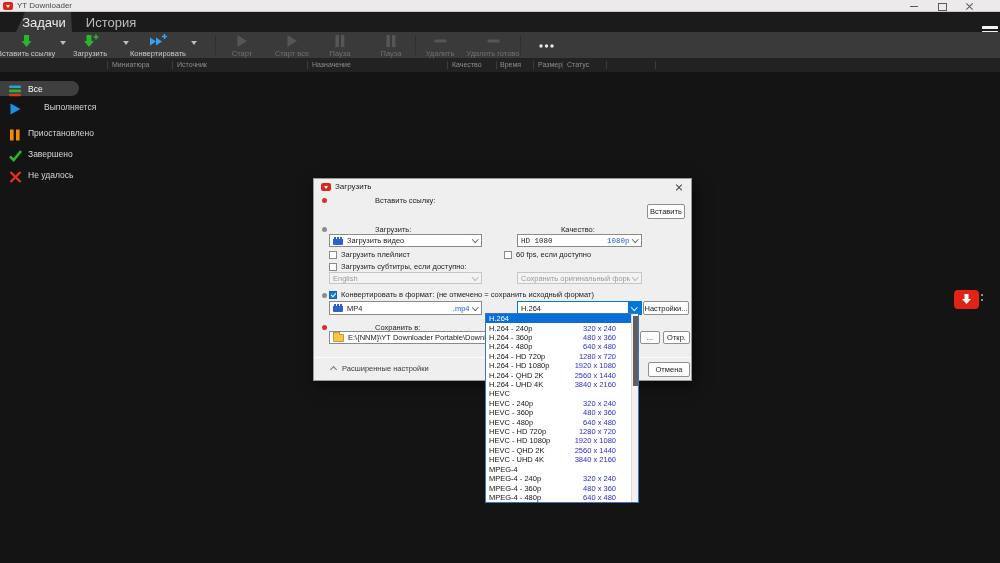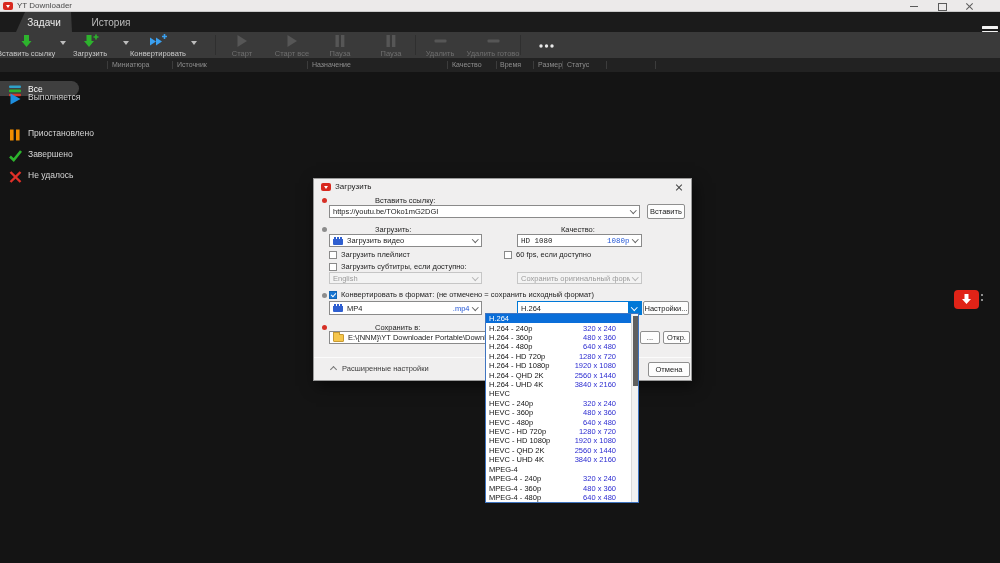--- a/index.html
+++ b/index.html
@@ -13,21 +13,21 @@
   #titlebar .title { position:absolute; left:17px; top:1px; font-size:8px; color:#4a4a4a; }
   .wc { position:absolute; top:0; width:20px; height:12px; }
   #wc-min { left:904px; } #wc-max { left:932px; } #wc-close { left:960px; }
   #wc-min::after { content:""; position:absolute; left:6px; top:6px; width:8px; height:1px; background:#5a5a5a; }
   #wc-max::after { content:""; position:absolute; left:6px; top:3px; width:7px; height:6px; border:1px solid #5a5a5a; }
   #wc-close::before, #wc-close::after { content:""; position:absolute; left:5px; top:5.5px; width:9px; height:1px; background:#5a5a5a; }
   #wc-close::before { transform:rotate(45deg); } #wc-close::after { transform:rotate(-45deg); }
 
   
   #tabrow { position:absolute; left:0; top:12px; width:1000px; height:20px; background:#1b1b1b; }
-  .tab { position:absolute; top:0; height:20px; display:flex; align-items:center; justify-content:center; font-size:10px; }
+  .tab { position:absolute; top:0; height:20px; display:flex; align-items:center; justify-content:center; font-size:13px; }
   #tab-tasks { left:16px; width:56px; background:#3a3a3a; color:#ececec; clip-path:polygon(9px 0, calc(100% - 1px) 0, 100% 100%, 0 100%); }
   #tab-history { left:82px; width:58px; color:#bdbdbd; }
   #hamburger { position:absolute; left:982px; top:14px; width:16px; height:14px; }
   #hamburger span { display:block; width:16px; height:3px; background:#f2f2f2; margin-bottom:2px; border-radius:0.5px; }
 
   
   #toolbar { position:absolute; left:0; top:32px; width:1000px; height:26px; background:#3a3a3a; }
   .tb-btn { position:absolute; top:1px; height:24px; text-align:center; }
   .tb-ico { display:block; height:14px; margin-top:1px; }
   .tb-ico svg { vertical-align:top; }
@@ -224,21 +224,21 @@
 
 <div id="sidebar">
     <div class="side-item selected" style="top: 72px;">
       <span class="s-ico"><svg width="13" height="12" viewBox="0 0 13 12">
           <rect x="0" y="0.5" width="12" height="2.6" rx="1" fill="#2fa0c8"></rect>
           <rect x="0" y="4.6" width="12" height="2.6" rx="1" fill="#2db32d"></rect>
           <rect x="0" y="8.7" width="12" height="2.6" rx="1" fill="#d43a2e"></rect>
         </svg></span>
       <span class="s-label">Все</span>
     </div>
-    <div class="side-item" style="top: 80px;">
+    <div class="side-item" style="top: 90px; gap: 16px;">
       <span class="s-ico"><svg width="13" height="12" viewBox="0 0 13 12">
           <path d="M1.5 0.5 L11.5 6 L1.5 11.5 Z" fill="#1e8fe0"></path>
         </svg></span>
       <span class="s-label">Выполняется</span>
     </div>
     <div class="side-item" style="top: 116px;">
       <span class="s-ico"><svg width="13" height="12" viewBox="0 0 13 12">
           <rect x="1" y="0.5" width="3.6" height="11" fill="#f08c00"></rect>
           <rect x="7" y="0.5" width="3.6" height="11" fill="#f08c00"></rect>
         </svg></span>
@@ -269,25 +269,20 @@
     </span>
 </div>
 
 <div id="dialog">
   <span id="dlg-icon"></span>
   <span id="dlg-title">Загрузить</span>
   <span id="dlg-close"></span>
 
   <span class="bullet red" style="left:7.5px; top:19px;"></span>
   <span class="dlab" style="left:17px; top:17px;">Вставить ссылку:</span>
-  <div class="combo" style="left:15px; top:26px; width:311px; height:13px;">
-    <span class="ctext">https://youtu.be/TOko1mG2DGI</span>
-      <span class="spacer"></span>
-      <span class="chev"></span>
-  </div>
   <div class="btn" style="left:333px; top:25px; width:38px; height:15px;">Вставить</div>
 
   <span class="bullet gray" style="left:7.5px; top:48px;"></span>
   <span class="dlab" style="left:17px; top:46px;">Загрузить:</span>
   <span class="dlab" style="left:203px; top:46px;">Качество:</span>
   <div class="combo" style="left:15px; top:55px; width:153px; height:13px;">
     <span class="film"></span>
     <span class="ctext">Загрузить видео</span>
       <span class="spacer"></span>
       <span class="chev"></span>

